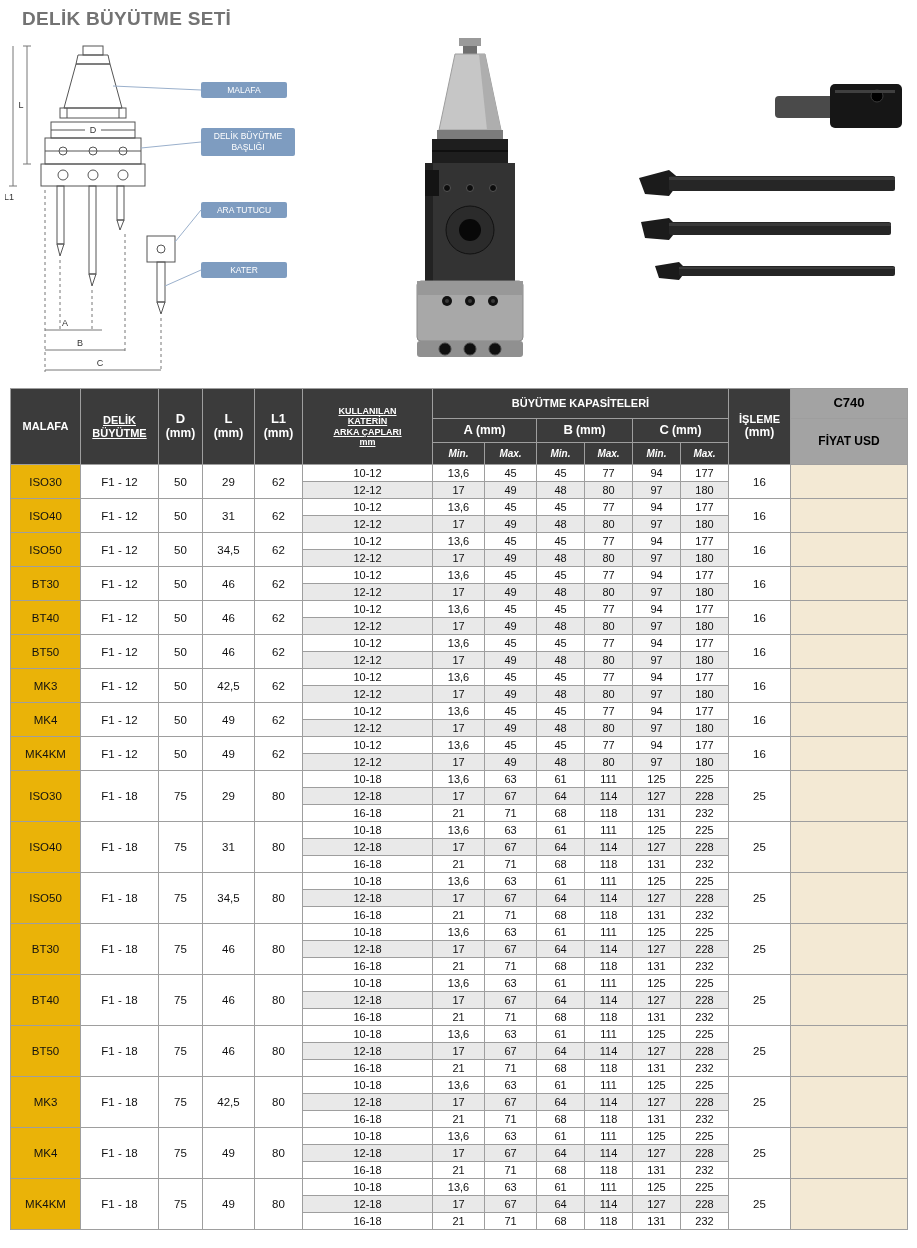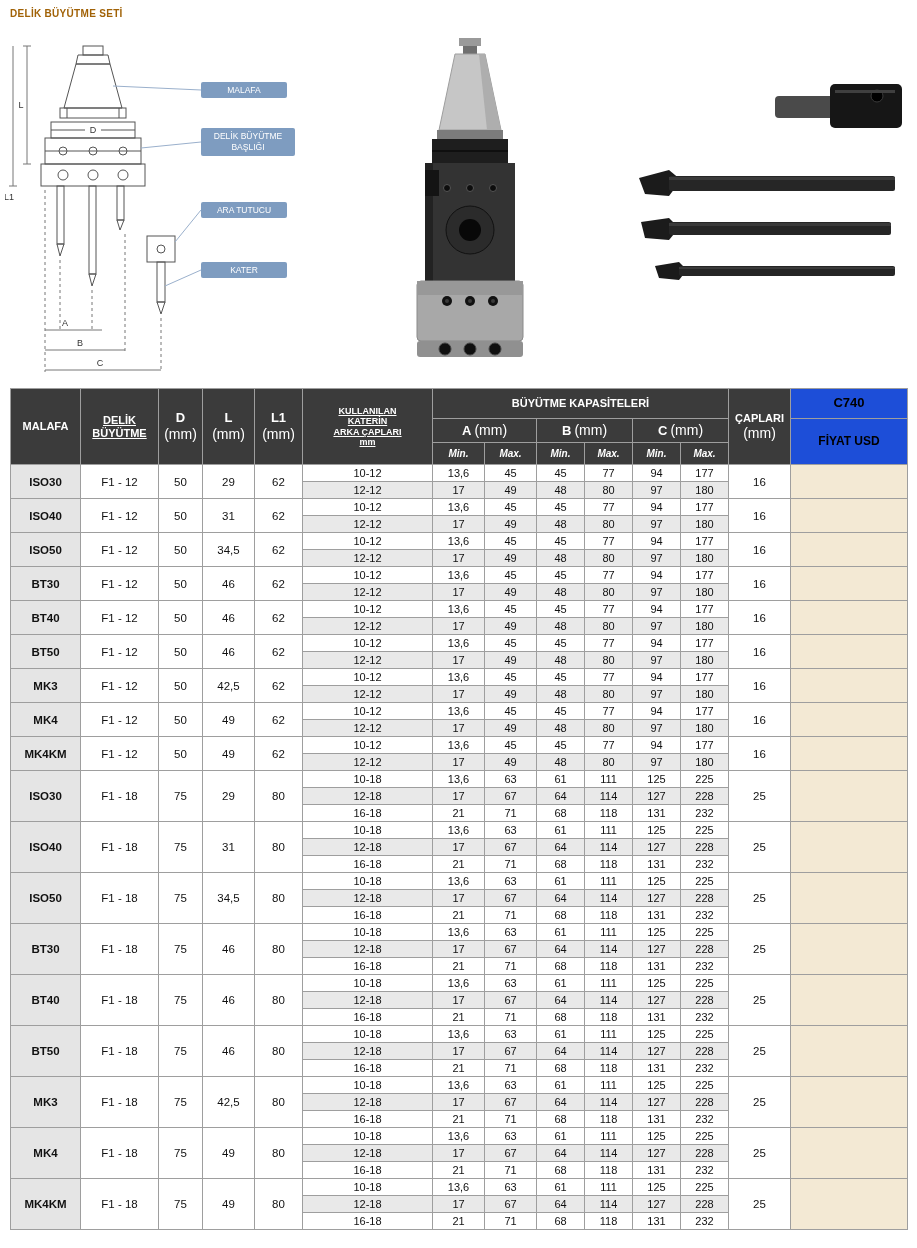--- a/index.html
+++ b/index.html
@@ -3,22 +3,22 @@
 <meta charset="utf-8">
 <style>
   * { box-sizing: border-box; margin: 0; padding: 0; }
   html,body { background:#fff; }
   body {
     width: 917px; height: 1248px; position: relative;
     font-family: "Liberation Sans", sans-serif; color:#111;
     overflow: hidden;
   }
   .title {
-    position: absolute; left: 10px; top: 8px;
-    font-size: 10px; font-weight: bold; letter-spacing: .3px; color:#a16207;
+    position: absolute; left: 22px; top: 8px;
+    font-size: 19px; font-weight: bold; letter-spacing: .3px; color:#737373;
   }
   .images { position: absolute; left: 0; top: 34px; width: 917px; height: 352px; }
   .img-abs { position: absolute; }
 
   
   table.spec {
     position: absolute; left: 10px; top: 388px; width: 897px;
     border-collapse: collapse; table-layout: fixed;
   }
   table.spec th, table.spec td {
@@ -27,33 +27,33 @@
   }
   thead th {
     background: #3b3b3b; color: #fff; border: 1px solid #6b6b6b;
     font-size: 11px; font-weight: bold; line-height: 1.15;
   }
   thead tr.h1 { height: 30px; }
   thead tr.h2 { height: 24px; }
   thead tr.h3 { height: 22px; }
   .pre { white-space: pre-line; text-decoration: underline; }
   .h-main { font-size: 13px; font-weight: bold; }
-  .h-unit { font-size: 14px; font-weight: normal; }
+  .h-unit { font-size: 12px; font-weight: bold; }
   .stack .h-main, .stack .h-unit { display: block; }
   .kater-head { font-size: 9px; }
   .minmax { font-size: 10px; font-style: italic; }
   th.white-head {
-    background: #1d4ed8; color: #000; border: 1px solid #333;
+    background: #a3a3a3; color: #000; border: 1px solid #333;
     font-size: 13px;
   }
   th.white-head.fiyat { font-size: 12px; }
 
   tbody td, tbody th { font-size: 11px; height: 17px; background: #fff; color:#111; }
   tbody th.malafa-cell {
-    background: #e5e5e5; font-weight: bold; font-size: 11.5px; margin-left: 32px;
+    background: #eab308; font-weight: normal; font-size: 11.5px; margin-left: 32px;
   }
   tbody td.price-cell { background: #f3e9d4; }
   tbody td.data-cell.stripe { background: #e9e9e9; }
   tbody td.group-cell { background: #fff; font-size: 11.5px; }
 </style>
 </head>
 <body>
 
 <div class="title">DELİK BÜYÜTME SETİ</div>
 
@@ -220,21 +220,21 @@
       <th rowspan="3" class="stack">
         <span class="h-main">L1</span>
         <span class="h-unit">(mm)</span>
       </th>
       <th rowspan="3" class="pre kater-head">KULLANILAN
 KATERİN
 ARKA ÇAPLARI
 mm</th>
       <th colspan="6">BÜYÜTME KAPASİTELERİ</th>
       <th rowspan="3" class="stack">
-        <span>ÇAPLARI</span>
+        <span>İŞLEME</span>
         <span class="h-unit" style="display:block">(mm)</span>
       </th>
       <th class="white-head">C740</th>
     </tr>
     <tr class="h2">
       <th colspan="2">
         <span class="h-main">A</span>
         <span class="h-unit">(mm)</span>
       </th>
       <th colspan="2">

